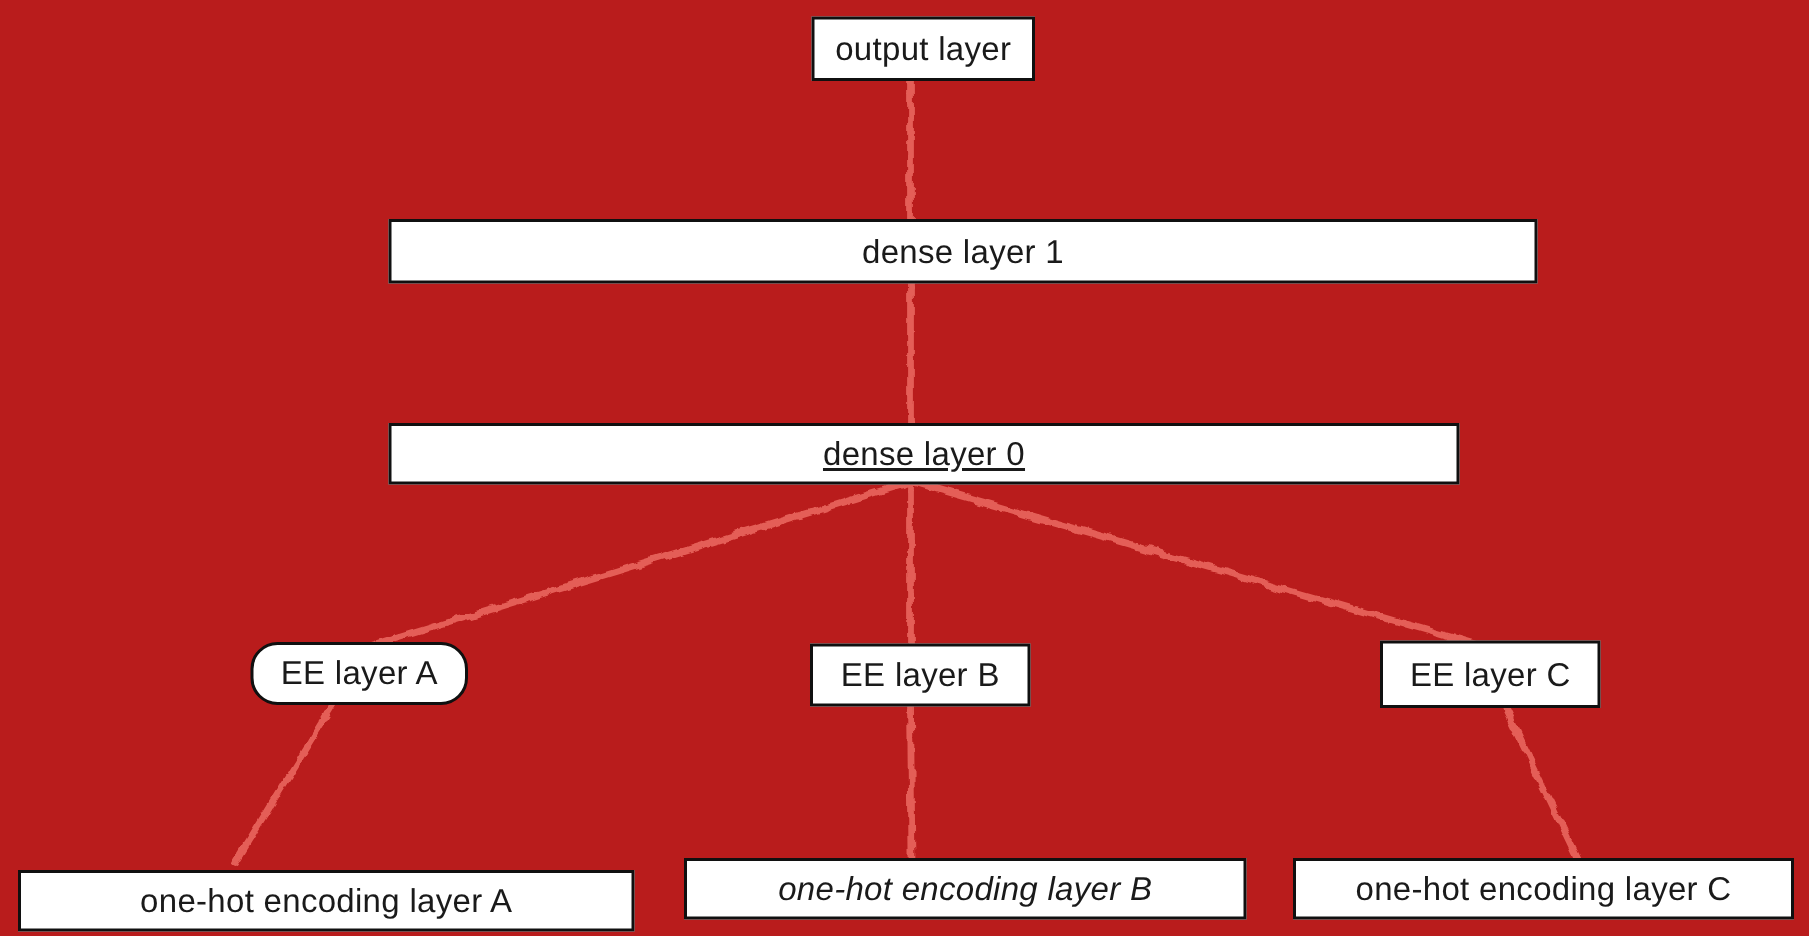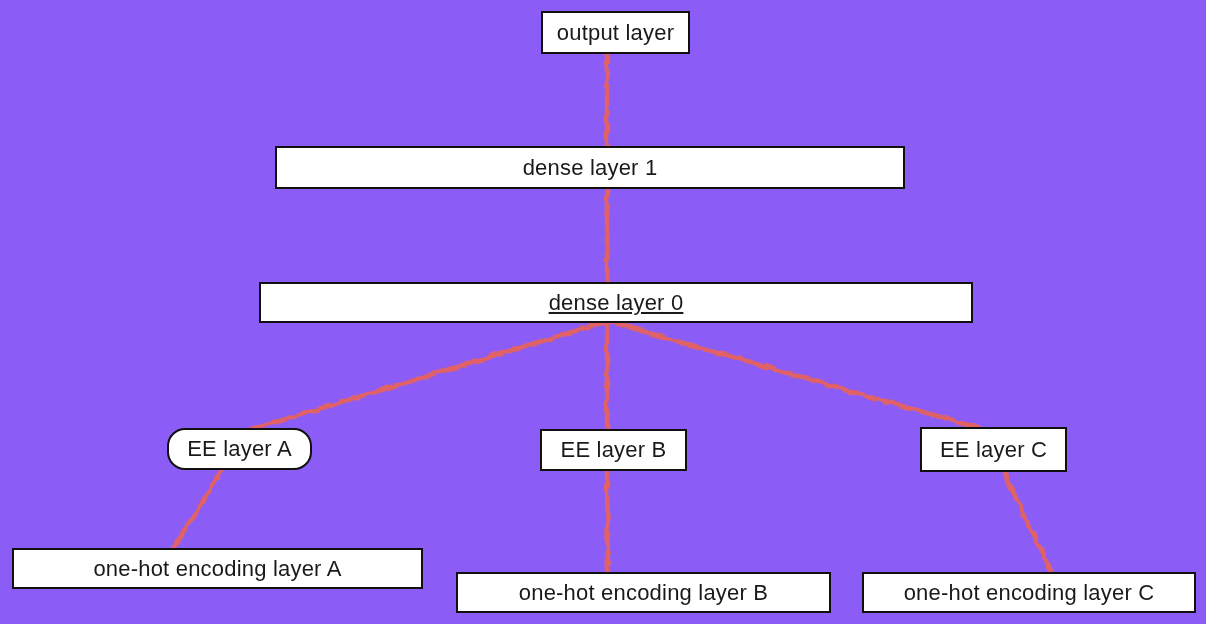--- a/index.html
+++ b/index.html
@@ -4,21 +4,21 @@
 <style>
   html, body {
     margin: 0;
     padding: 0;
     background: #ffffff;
   }
   .stage {
     position: relative;
     width: 1206px;
     height: 624px;
-    background: #8b5cf6;
+    background: #b91c1c;
     overflow: hidden;
     font-family: "Liberation Sans", sans-serif;
   }
   .edges-svg {
     position: absolute;
     left: 0;
     top: 0;
     width: 1206px;
     height: 624px;
     display: block;
@@ -31,27 +31,27 @@
     justify-content: center;
     background: #ffffff;
     border: 2.5px solid #101010;
     color: #1a1a1a;
     font-size: 22px;
     line-height: 1;
     white-space: nowrap;
     letter-spacing: 0.2px;
   }
   .n-output { left: 541px; top: 11px;  width: 149px; height: 43px; }
-  .n-dense1 { left: 259px; top: 146px; width: 630px; height: 43px; margin-left: 16px; }
+  .n-dense1 { left: 259px; top: 146px; width: 766px; height: 43px; }
   .n-dense0 { left: 259px; top: 282px; width: 714px; height: 41px; text-decoration: underline; }
   .n-ee-a   { left: 167px; top: 428px; width: 145px; height: 42px; border-radius: 18px; }
   .n-ee-b   { left: 540px; top: 429px; width: 147px; height: 42px; }
   .n-ee-c   { left: 920px; top: 427px; width: 147px; height: 45px; }
-  .n-oh-a   { left: 12px;  top: 548px; width: 411px; height: 41px; }
-  .n-oh-b   { left: 456px; top: 572px; width: 375px; height: 41px; }
+  .n-oh-a   { left: 12px;  top: 580px; width: 411px; height: 41px; }
+  .n-oh-b   { left: 456px; top: 572px; width: 375px; height: 41px; font-style: italic; }
   .n-oh-c   { left: 862px; top: 572px; width: 334px; height: 41px; }
 </style>
 </head>
 <body>
 
 <div class="stage">
 
   <svg class="edges-svg" viewBox="0 0 1206 624" xmlns="http://www.w3.org/2000/svg">
     <defs>
       <filter id="rough" x="-10%" y="-10%" width="120%" height="120%">

